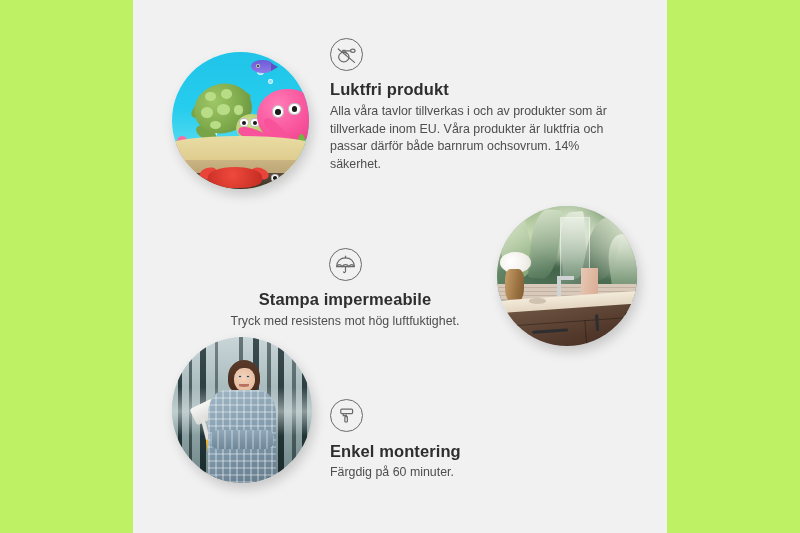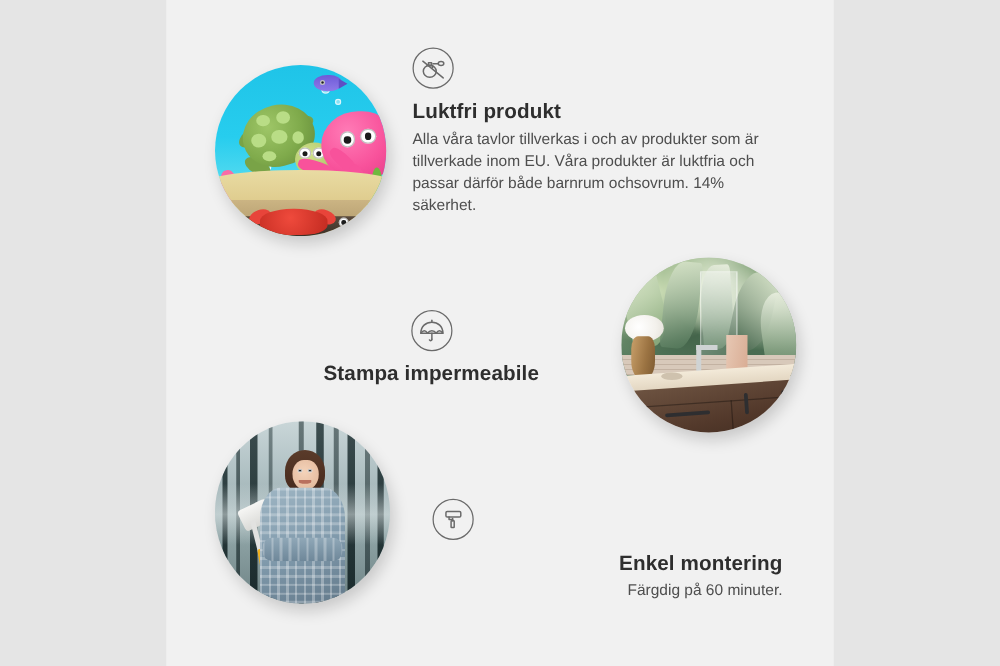--- a/index.html
+++ b/index.html
@@ -9,21 +9,21 @@
     width: 800px;
     height: 533px;
     overflow: hidden;
     font-family: "Liberation Sans", sans-serif;
   }
 
   #stage {
     position: relative;
     width: 800px;
     height: 533px;
-    background: #e5e5e5;
+    background: #bef264;
   }
 
   
   #panel {
     position: absolute;
     left: 133px;
     top: 0px;
     width: 534px;
     height: 533px;
     background: #f1f1f1;
@@ -342,24 +342,24 @@
     top: 248px;
     width: 290px;
     text-align: center;
   }
   #feature-waterproof .feat-icon { margin: 0 auto; }
   #feature-waterproof .feat-title { margin-top: 9px; }
   #feature-waterproof .feat-body { margin-top: 4px; }
 
   
   #feature-easy {
-    left: 346px;
+    left: 330px;
     top: 399px;
     width: 280px;
-    text-align: right;
+    text-align: left;
   }
   #feature-easy .feat-title { margin-top: 10px; }
   #feature-easy .feat-body { margin-top: 3px; }
 </style>
 </head>
 <body>
 
 <div id="stage">
 
   <div id="panel"></div>
@@ -471,20 +471,21 @@
         <path d="M2.8 14.2 C2.8 8.4 6.9 5.0 12 5.0 C17.1 5.0 21.2 8.4 21.2 14.2 Z"></path>
         <path d="M2.8 14.2 C4.8 11.4 6.6 11.4 8.4 14.2"></path>
         <path d="M8.4 14.2 C10.2 11.4 13.8 11.4 15.6 14.2"></path>
         <path d="M15.6 14.2 C17.4 11.4 19.2 11.4 21.2 14.2"></path>
         <path d="M12 5.0 V3.3"></path>
         <path d="M12 14.2 V19.1"></path>
         <path d="M12 19.1 C12 20.4 10.6 20.8 10.0 19.8"></path>
       </svg>
     </div>
     <div class="feat-title">Stampa impermeabile</div>
+    <div class="feat-body">Tryck med resistens mot hög luftfuktighet.</div>
   </div>
 
   <div class="circle-media" id="media-painter">
     <div class="circle-inner">
       <div class="fr-sky"></div>
       <div class="fr-trunk" style="left:4%;  width:3.5%;"></div>
       <div class="fr-trunk" style="left:12%; width:2.5%; opacity:.75;"></div>
       <div class="fr-trunk" style="left:20%; width:4%;"></div>
       <div class="fr-trunk" style="left:31%; width:2%;  opacity:.6;"></div>
       <div class="fr-trunk" style="left:48%; width:3%;  opacity:.7;"></div>

